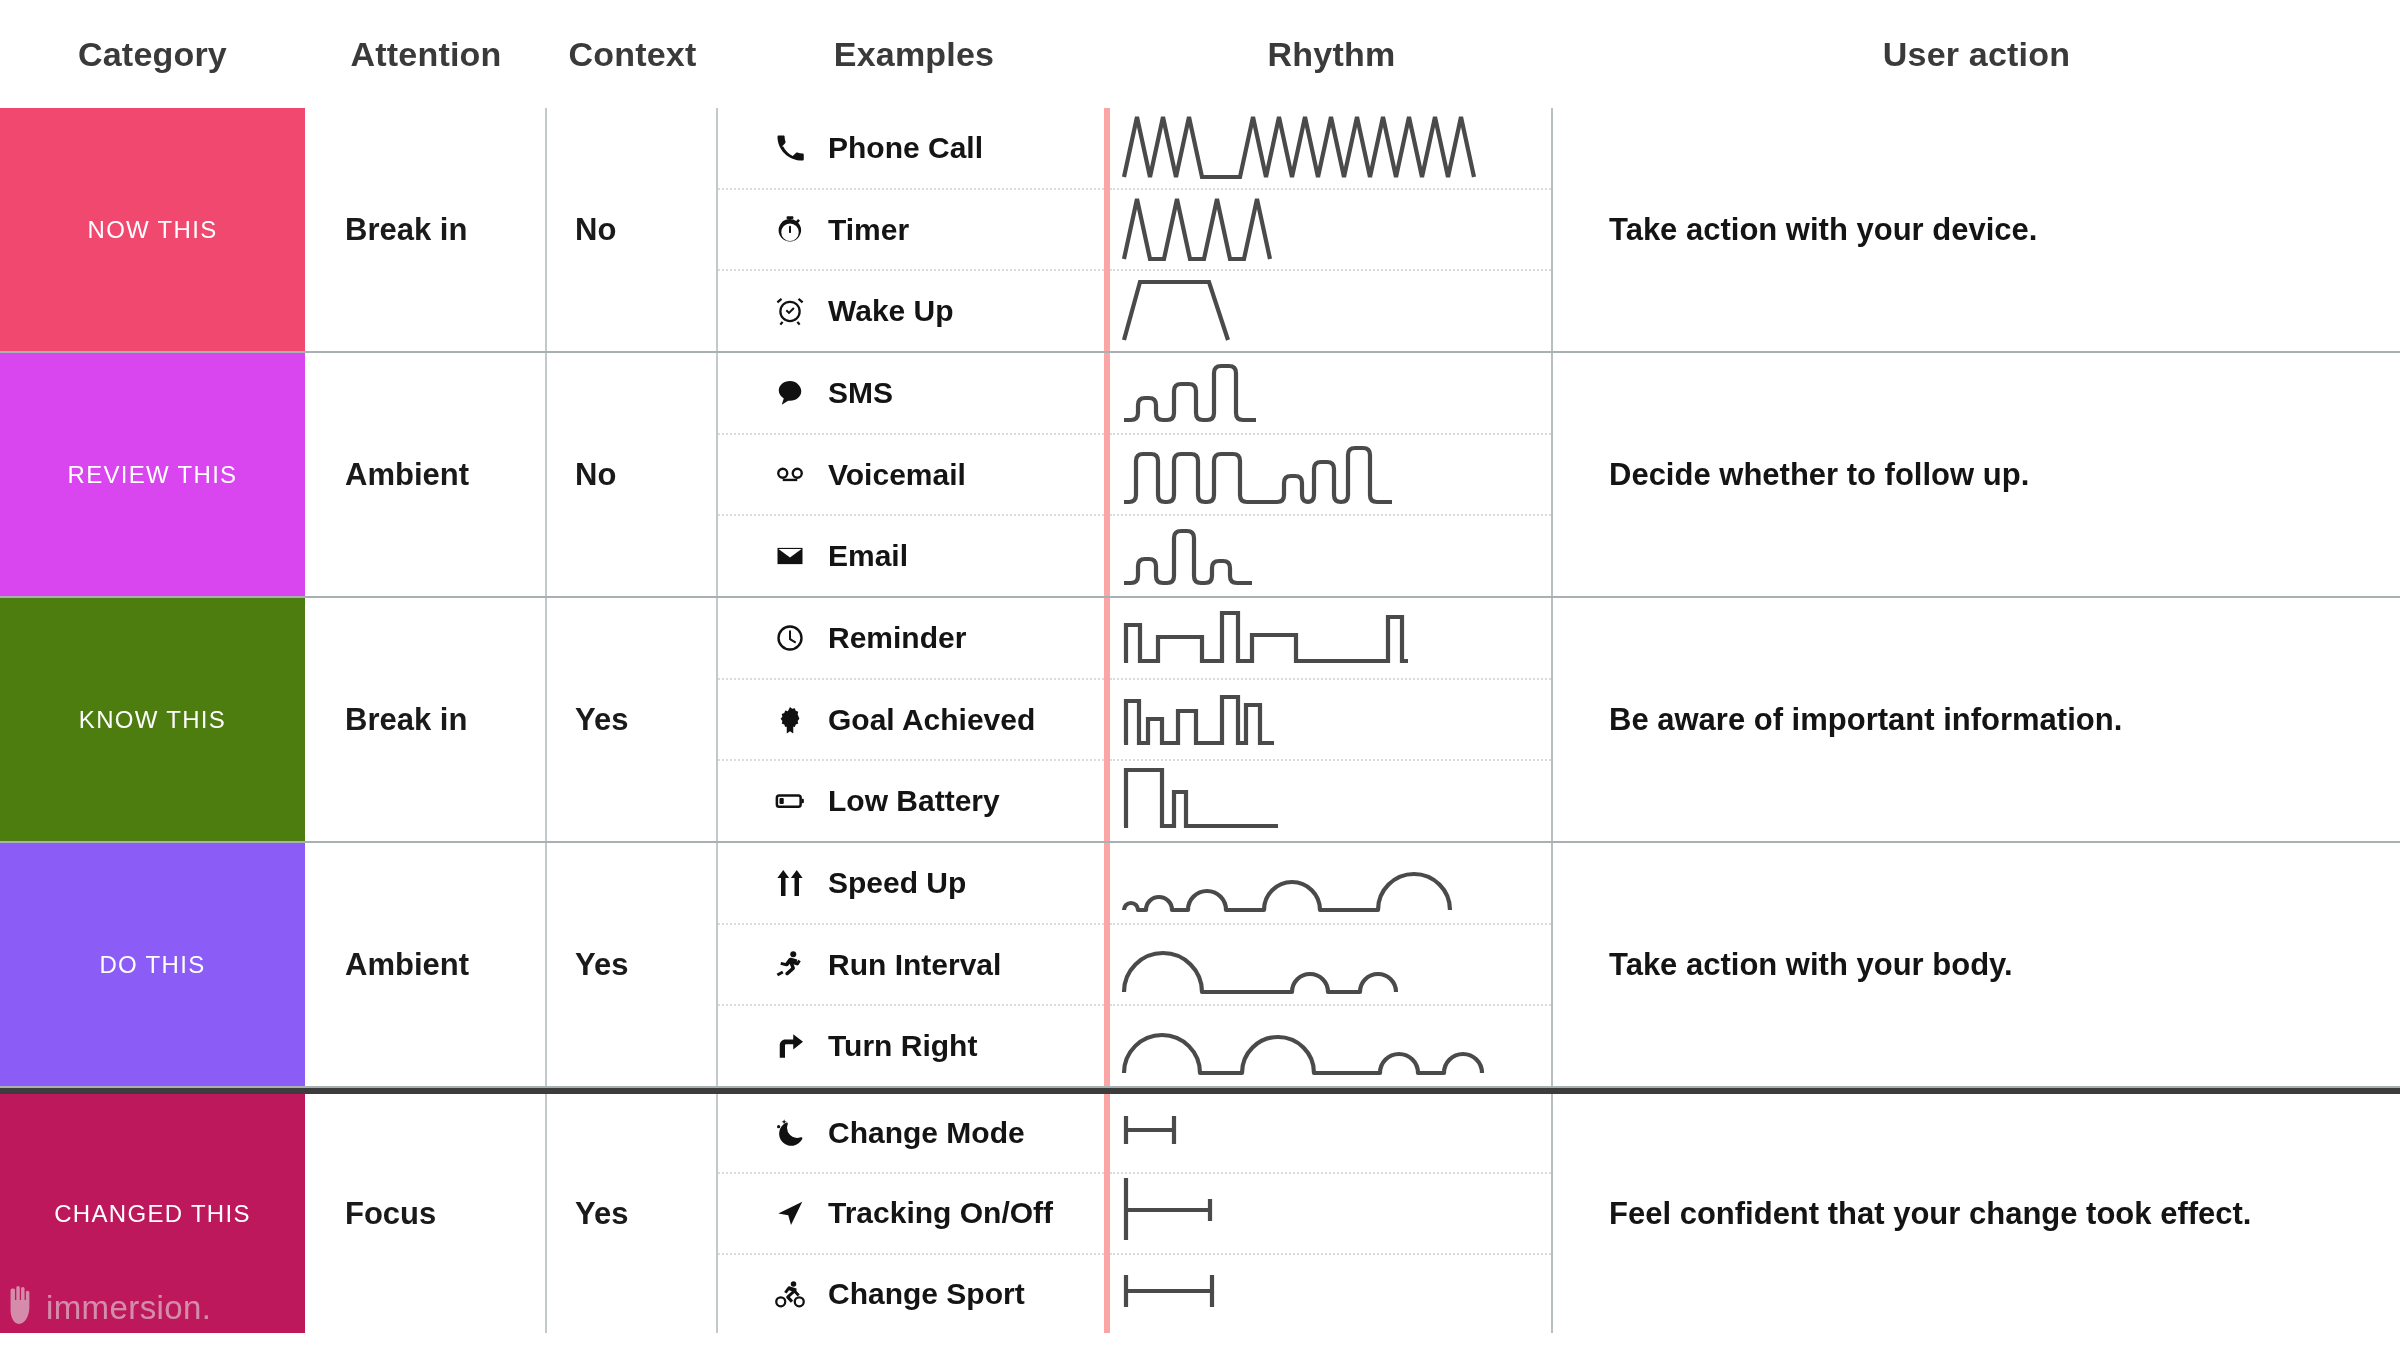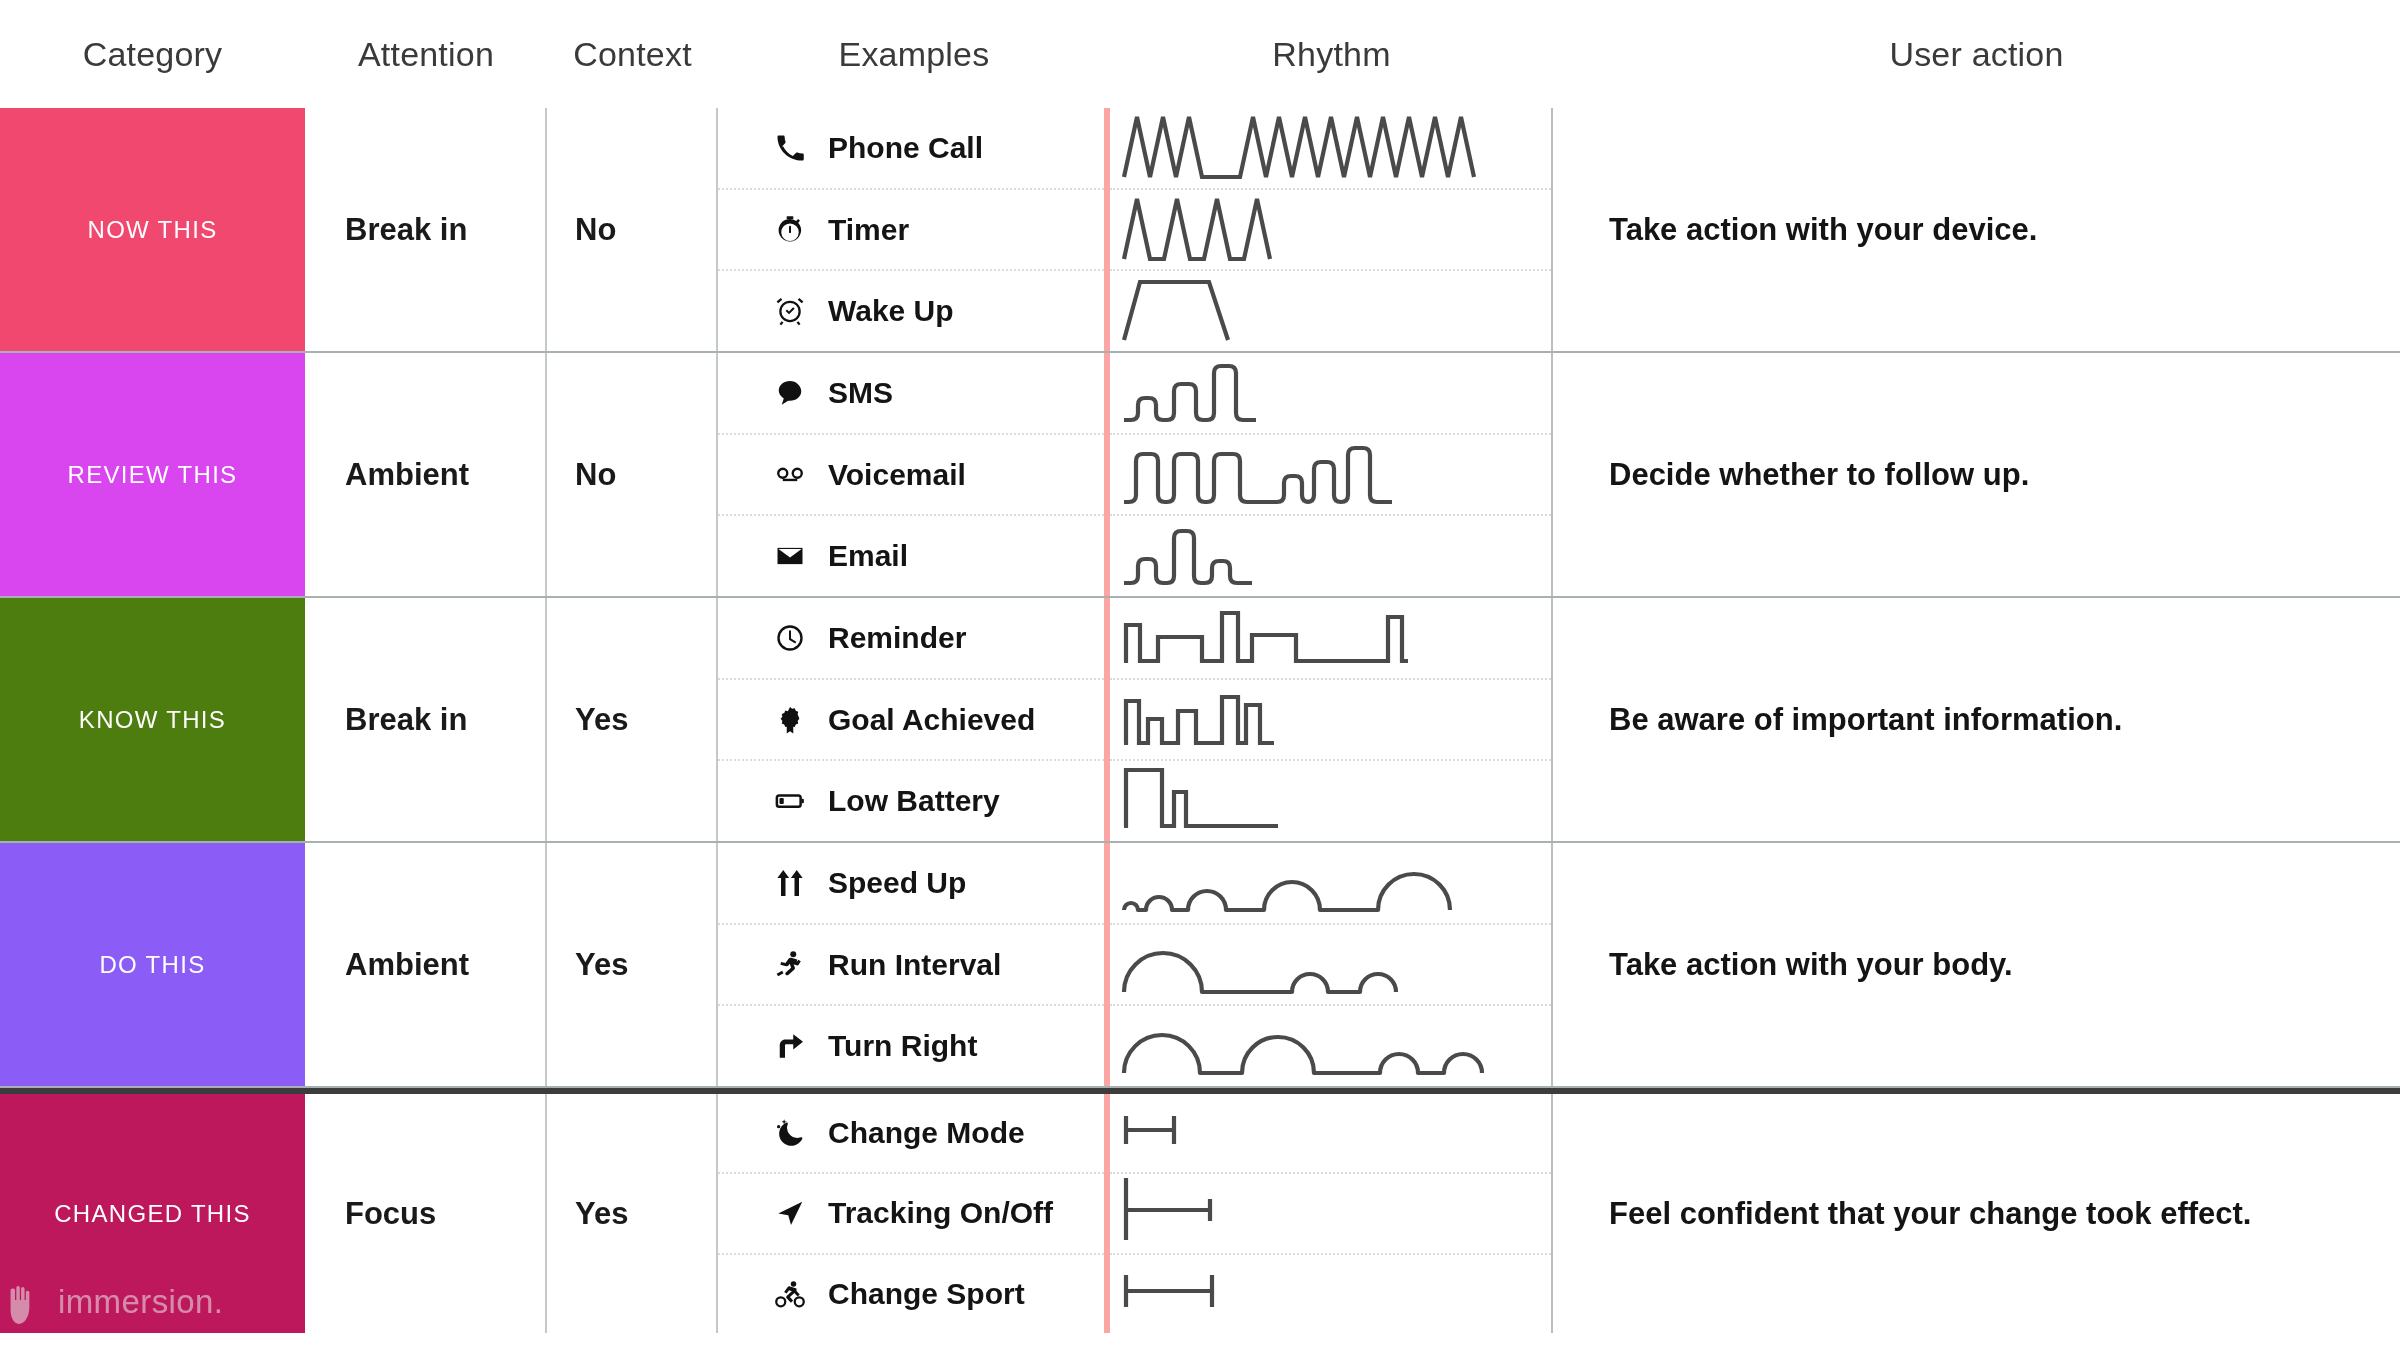--- a/index.html
+++ b/index.html
@@ -11,21 +11,21 @@
   }
   #sheet { position: relative; width: 2400px; height: 1350px; }
 
   
   .header-row {
     position: absolute; top: 0; left: 0;
     width: 2400px; height: 108px;
     display: flex; align-items: center;
   }
   .hcell {
-    font-size: 34px; color: #3a3a3a; font-weight: 400;
+    font-size: 34px; color: #3a3a3a; font-weight: 700;
     text-align: center; letter-spacing: .2px;
   }
   .hc-category  { width: 305px; }
   .hc-attention { width: 242px; }
   .hc-context   { width: 171px; }
   .hc-examples  { width: 392px; }
   .hc-rhythm    { width: 443px; }
   .hc-useraction{ width: 847px; }
 
   
@@ -42,21 +42,21 @@
     width: 305px; flex: 0 0 305px;
     display: flex; align-items: center; justify-content: center;
     position: relative; overflow: hidden;
   }
   .cat-label {
     color: #ffffff; font-size: 24px; letter-spacing: 1.3px;
     font-weight: 400; white-space: nowrap;
   }
   .brandmark {
     position: absolute; left: 8px; bottom: 4px;
-    display: flex; align-items: flex-start; gap: 16px;
+    display: flex; align-items: center; gap: 4px;
     opacity: .55;
   }
   .brandmark .bm-text {
     color: #e9ecec; font-size: 33px; letter-spacing: .4px;
     line-height: 1; font-weight: 400;
   }
 
   
   .attn-cell {
     width: 242px; flex: 0 0 242px;

